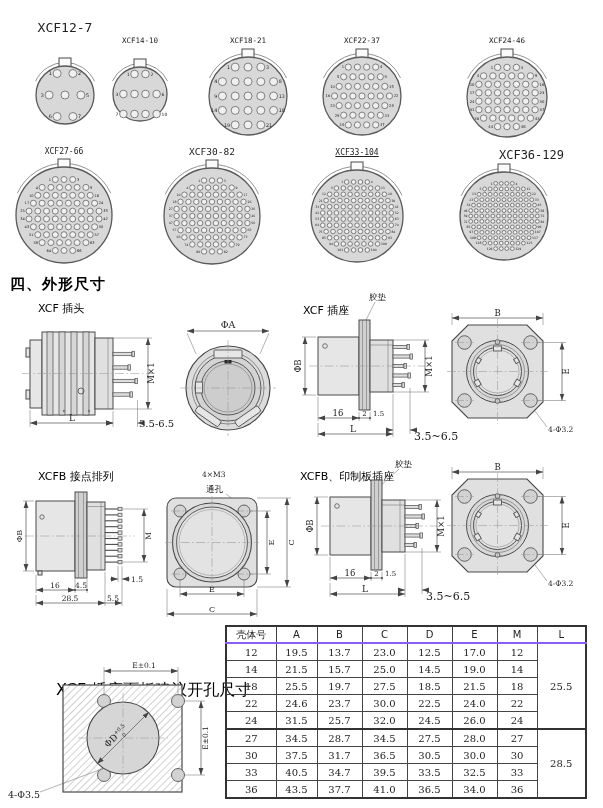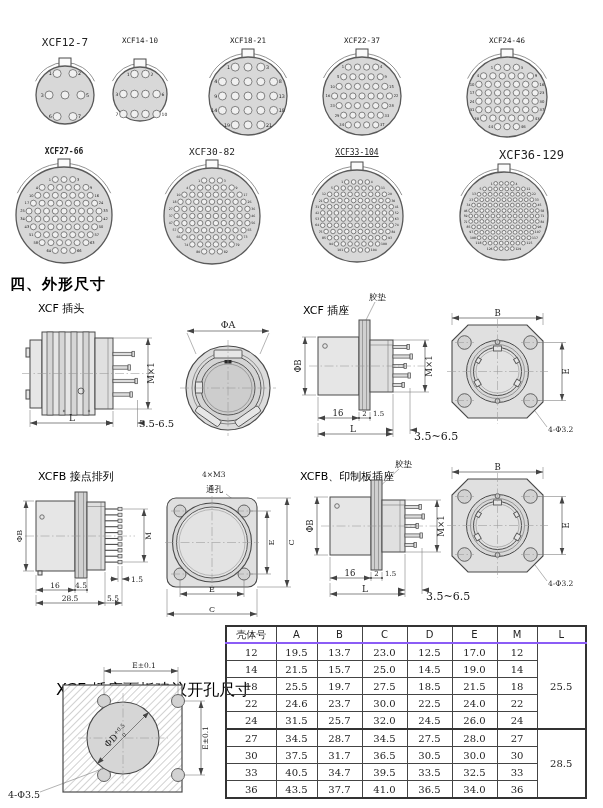--- a/index.html
+++ b/index.html
@@ -45,21 +45,21 @@
       </marker>
       <pattern id="hatch" width="5" height="5" patternUnits="userSpaceOnUse" patternTransform="rotate(45)">
         <rect width="5" height="5" fill="#ffffff"></rect>
         <line x1="0" y1="0" x2="0" y2="5" stroke="#8c8c8c" stroke-width="0.8"></line>
       </pattern>
     </defs>
   </svg>
 
 
   <div class="abs" style="left:0;top:0;width:603px;height:280px" id="connectors">
-      <div class="abs connlabel" style="left: 5px; top: 36px; width: 120px; font-size: 11px;">XCF12-7</div>
+      <div class="abs connlabel" style="left: 5px; top: 20px; width: 120px; font-size: 13px;">XCF12-7</div>
       <svg width="94" height="82" viewBox="0 0 94 82" class="abs" style="left: 18px; top: 50px;">
         <path d="M17.5,31.3 A32.5,32.5 0 0 1 76.5,31.3" fill="none" stroke="#777" stroke-width="0.8"></path>
         <rect x="41" y="8" width="12" height="9" fill="#fafafa" stroke="#4a4a4a" stroke-width="1"></rect>
         <circle cx="47" cy="45" r="29" fill="#d8d8d8" stroke="#5a5a5a" stroke-width="1.3"></circle>
         <circle cx="39.1" cy="23.5" r="4.0" fill="#f0f0f0" stroke="#555" stroke-width="0.7"></circle>
         <circle cx="54.9" cy="23.5" r="4.0" fill="#f0f0f0" stroke="#555" stroke-width="0.7"></circle>
         <text x="33.9" y="25.2" font-size="4.8" text-anchor="end" fill="#444" style="font-family:'DejaVu Sans',sans-serif">1</text>
         <text x="60.1" y="25.2" font-size="4.8" fill="#444" style="font-family:'DejaVu Sans',sans-serif">2</text>
         <circle cx="31.1" cy="45.0" r="4.0" fill="#f0f0f0" stroke="#555" stroke-width="0.7"></circle>
         <circle cx="47.0" cy="45.0" r="4.0" fill="#f0f0f0" stroke="#555" stroke-width="0.7"></circle>
@@ -248,21 +248,21 @@
         <circle cx="72.1" cy="77.1" r="3.2" fill="#f0f0f0" stroke="#555" stroke-width="0.7"></circle>
         <circle cx="81.4" cy="77.1" r="3.2" fill="#f0f0f0" stroke="#555" stroke-width="0.7"></circle>
         <text x="30.2" y="78.5" font-size="3.8" text-anchor="end" fill="#444" style="font-family:'DejaVu Sans',sans-serif">38</text>
         <text x="85.8" y="78.5" font-size="3.8" fill="#444" style="font-family:'DejaVu Sans',sans-serif">43</text>
         <circle cx="48.6" cy="85.6" r="3.2" fill="#f0f0f0" stroke="#555" stroke-width="0.7"></circle>
         <circle cx="58.0" cy="85.6" r="3.2" fill="#f0f0f0" stroke="#555" stroke-width="0.7"></circle>
         <circle cx="67.4" cy="85.6" r="3.2" fill="#f0f0f0" stroke="#555" stroke-width="0.7"></circle>
         <text x="44.2" y="86.9" font-size="3.8" text-anchor="end" fill="#444" style="font-family:'DejaVu Sans',sans-serif">44</text>
         <text x="71.8" y="86.9" font-size="3.8" fill="#444" style="font-family:'DejaVu Sans',sans-serif">46</text>
       </svg>
-      <div class="abs connlabel" style="left: 4px; top: 147px; width: 120px; font-size: 8px; font-weight: bold;">XCF27-66</div>
+      <div class="abs connlabel" style="left: 4px; top: 147px; width: 120px; font-size: 8px;">XCF27-66</div>
       <svg width="132" height="120" viewBox="0 0 132 120" class="abs" style="left: -2px; top: 151px;">
         <path d="M19.3,42.2 A51.5,51.5 0 0 1 112.7,42.2" fill="none" stroke="#777" stroke-width="0.8"></path>
         <rect x="60" y="8" width="12" height="9" fill="#fafafa" stroke="#4a4a4a" stroke-width="1"></rect>
         <circle cx="66" cy="64" r="48" fill="#d8d8d8" stroke="#5a5a5a" stroke-width="1.3"></circle>
         <circle cx="57.3" cy="28.5" r="3.0" fill="#f0f0f0" stroke="#555" stroke-width="0.7"></circle>
         <circle cx="66.0" cy="28.5" r="3.0" fill="#f0f0f0" stroke="#555" stroke-width="0.7"></circle>
         <circle cx="74.7" cy="28.5" r="3.0" fill="#f0f0f0" stroke="#555" stroke-width="0.7"></circle>
         <text x="53.1" y="29.7" font-size="3.6" text-anchor="end" fill="#444" style="font-family:'DejaVu Sans',sans-serif">1</text>
         <text x="78.9" y="29.7" font-size="3.6" fill="#444" style="font-family:'DejaVu Sans',sans-serif">3</text>
         <circle cx="44.1" cy="36.4" r="3.0" fill="#f0f0f0" stroke="#555" stroke-width="0.7"></circle>

